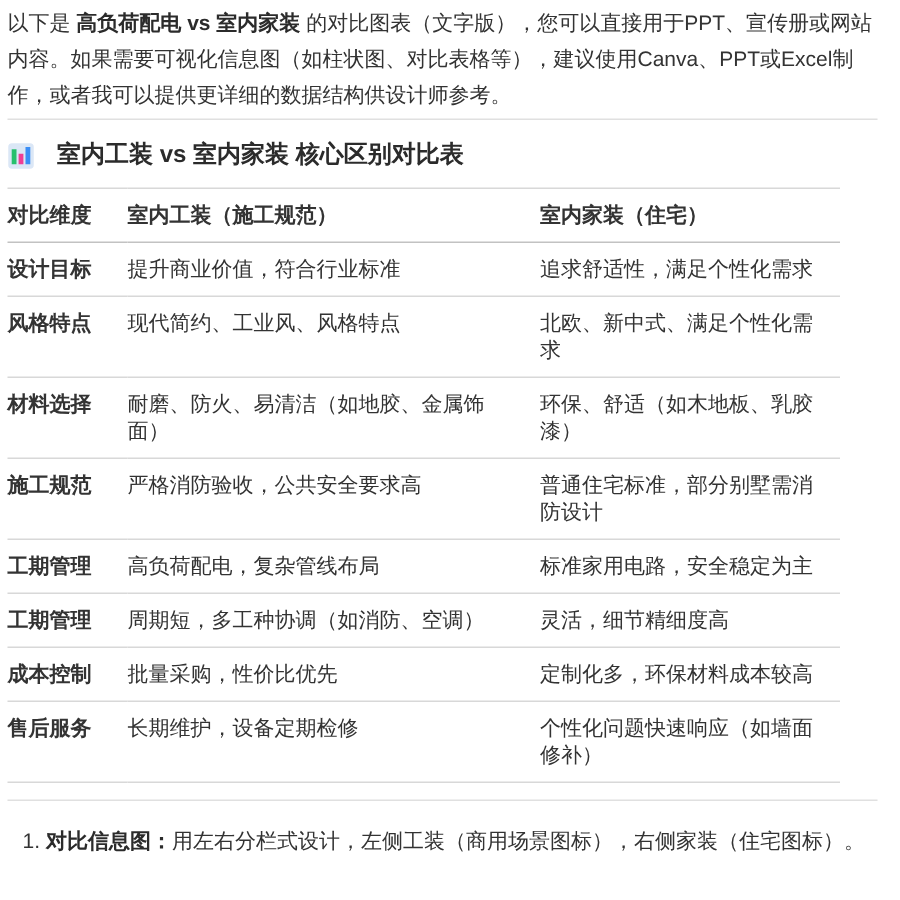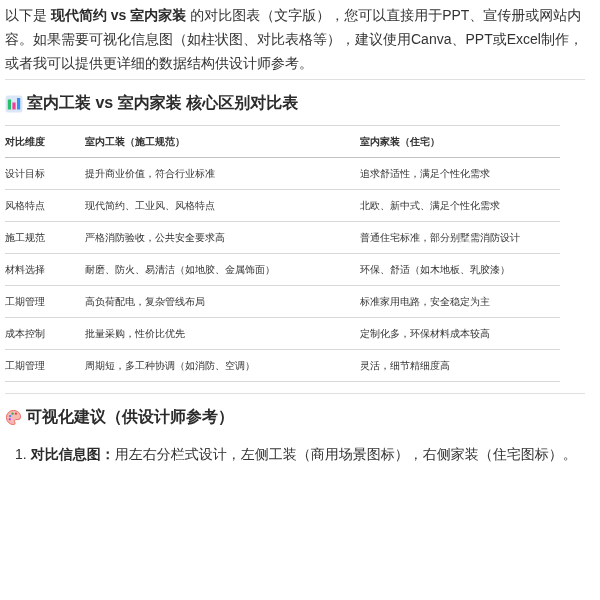--- a/index.html
+++ b/index.html
@@ -27,65 +27,65 @@
     border-top: 1px solid #e0e0e0;
     margin: 4px 0 0 0;
   }
   .section-title {
     font-size: 16px;
     font-weight: bold;
     color: #2b2b2b;
     margin: 13px 0 0 0;
     display: flex;
     align-items: center;
-    gap: 4px;
+    gap: 15px;
   }
   .icon {
     display: inline-flex;
     flex: 0 0 auto;
   }
   table.compare {
     border-collapse: collapse;
     width: 555px;
     margin-top: 11px;
-    font-size: 10px;
+    font-size: 14px;
     table-layout: fixed;
   }
   table.compare th, table.compare td {
     text-align: left;
     vertical-align: top;
     padding: 9px 10px 8px 0;
     border-bottom: 1px solid #d8d8d8;
   }
   table.compare thead th {
     border-top: 1px solid #d8d8d8;
     border-bottom: 1px solid #c2c2c2;
     font-weight: bold;
   }
   table.compare .col-dim { width: 70px; }
   table.compare .col-gz  { width: 265px; }
-  table.compare td.dim-cell { font-weight: normal; }
+  table.compare td.dim-cell { font-weight: bold; }
   .suggestion-list {
     margin: 13px 0 0 0;
     padding: 0;
   }
   .suggestion-item {
     font-size: 14px;
     line-height: 26px;
     padding-left: 10px;
   }
   .suggestion-item .num { margin-right: 4px; }
   strong { color: #2b2b2b; }
 </style>
 </head>
 <body>
 
 <div class="page">
 
-  <p class="para"><span>以下是 </span><strong>现代简约 vs 室内家装</strong><span> 的对比图表（文字版），您可以直接用于PPT、宣传册或网站内容。如果需要可视化信息图（如柱状图、对比表格等），建议使用Canva、PPT或Excel制作，或者我可以提供更详细的数据结构供设计师参考。</span></p>
+  <p class="para"><span>以下是 </span><strong>高负荷配电 vs 室内家装</strong><span> 的对比图表（文字版），您可以直接用于PPT、宣传册或网站内容。如果需要可视化信息图（如柱状图、对比表格等），建议使用Canva、PPT或Excel制作，或者我可以提供更详细的数据结构供设计师参考。</span></p>
 
   <hr class="divider">
 
   <h3 class="section-title">
     <span class="icon">
       <svg width="18" height="18" viewBox="0 0 18 18" aria-hidden="true">
         <rect x="0.5" y="0.5" width="17" height="17" rx="2.5" fill="#dbe7f6"></rect>
         <rect x="2.8" y="4.5" width="3.2" height="10" fill="#27c06d"></rect>
         <rect x="7.4" y="7.5" width="3.2" height="7" fill="#ef3e96"></rect>
         <rect x="12" y="3" width="3.2" height="11.5" fill="#3a8ef6"></rect>
@@ -107,60 +107,53 @@
         <td class="dim-cell">设计目标</td>
         <td>提升商业价值，符合行业标准</td>
         <td>追求舒适性，满足个性化需求</td>
       </tr>
       <tr>
         <td class="dim-cell">风格特点</td>
         <td>现代简约、工业风、风格特点</td>
         <td>北欧、新中式、满足个性化需求</td>
       </tr>
       <tr>
+        <td class="dim-cell">材料选择</td>
+        <td>耐磨、防火、易清洁（如地胶、金属饰面）</td>
+        <td>环保、舒适（如木地板、乳胶漆）</td>
+      </tr>
+      <tr>
         <td class="dim-cell">施工规范</td>
         <td>严格消防验收，公共安全要求高</td>
         <td>普通住宅标准，部分别墅需消防设计</td>
-      </tr>
-      <tr>
-        <td class="dim-cell">材料选择</td>
-        <td>耐磨、防火、易清洁（如地胶、金属饰面）</td>
-        <td>环保、舒适（如木地板、乳胶漆）</td>
       </tr>
       <tr>
         <td class="dim-cell">工期管理</td>
         <td>高负荷配电，复杂管线布局</td>
         <td>标准家用电路，安全稳定为主</td>
       </tr>
       <tr>
+        <td class="dim-cell">工期管理</td>
+        <td>周期短，多工种协调（如消防、空调）</td>
+        <td>灵活，细节精细度高</td>
+      </tr>
+      <tr>
         <td class="dim-cell">成本控制</td>
         <td>批量采购，性价比优先</td>
         <td>定制化多，环保材料成本较高</td>
       </tr>
       <tr>
-        <td class="dim-cell">工期管理</td>
-        <td>周期短，多工种协调（如消防、空调）</td>
-        <td>灵活，细节精细度高</td>
+        <td class="dim-cell">售后服务</td>
+        <td>长期维护，设备定期检修</td>
+        <td>个性化问题快速响应（如墙面修补）</td>
       </tr>
     </tbody>
   </table>
 
   <hr class="divider" style="margin-top:11px;">
 
-  <h3 class="section-title">
-    <span class="icon">
-      <svg width="17" height="17" viewBox="0 0 24 24" aria-hidden="true">
-        <path d="M12 2a10 10 0 1 0 0 20c1.5 0 2.5-1 2.2-2.3-.2-.9-.9-1.5-.9-2.4 0-1.3 1-2.3 2.3-2.3H18a4 4 0 0 0 4-4C22 6 17.5 2 12 2z" fill="#f8b9b4" stroke="#e66a60" stroke-width="1.4"></path>
-        <circle cx="7.2" cy="10" r="1.6" fill="#4285f4"></circle>
-        <circle cx="10.6" cy="6.6" r="1.6" fill="#34a853"></circle>
-        <circle cx="15.4" cy="6.6" r="1.6" fill="#ea4335"></circle>
-        <circle cx="6.8" cy="14.6" r="1.6" fill="#a142f4"></circle>
-      </svg>
-    </span>
-    <span>可视化建议（供设计师参考）</span>
-  </h3>
 
   <div class="suggestion-list">
     <div class="suggestion-item"><span class="num">1.</span><strong>对比信息图：</strong><span>用左右分栏式设计，左侧工装（商用场景图标），右侧家装（住宅图标）。</span></div>
 
   </div>
 
 </div>
 
 </body></html>

